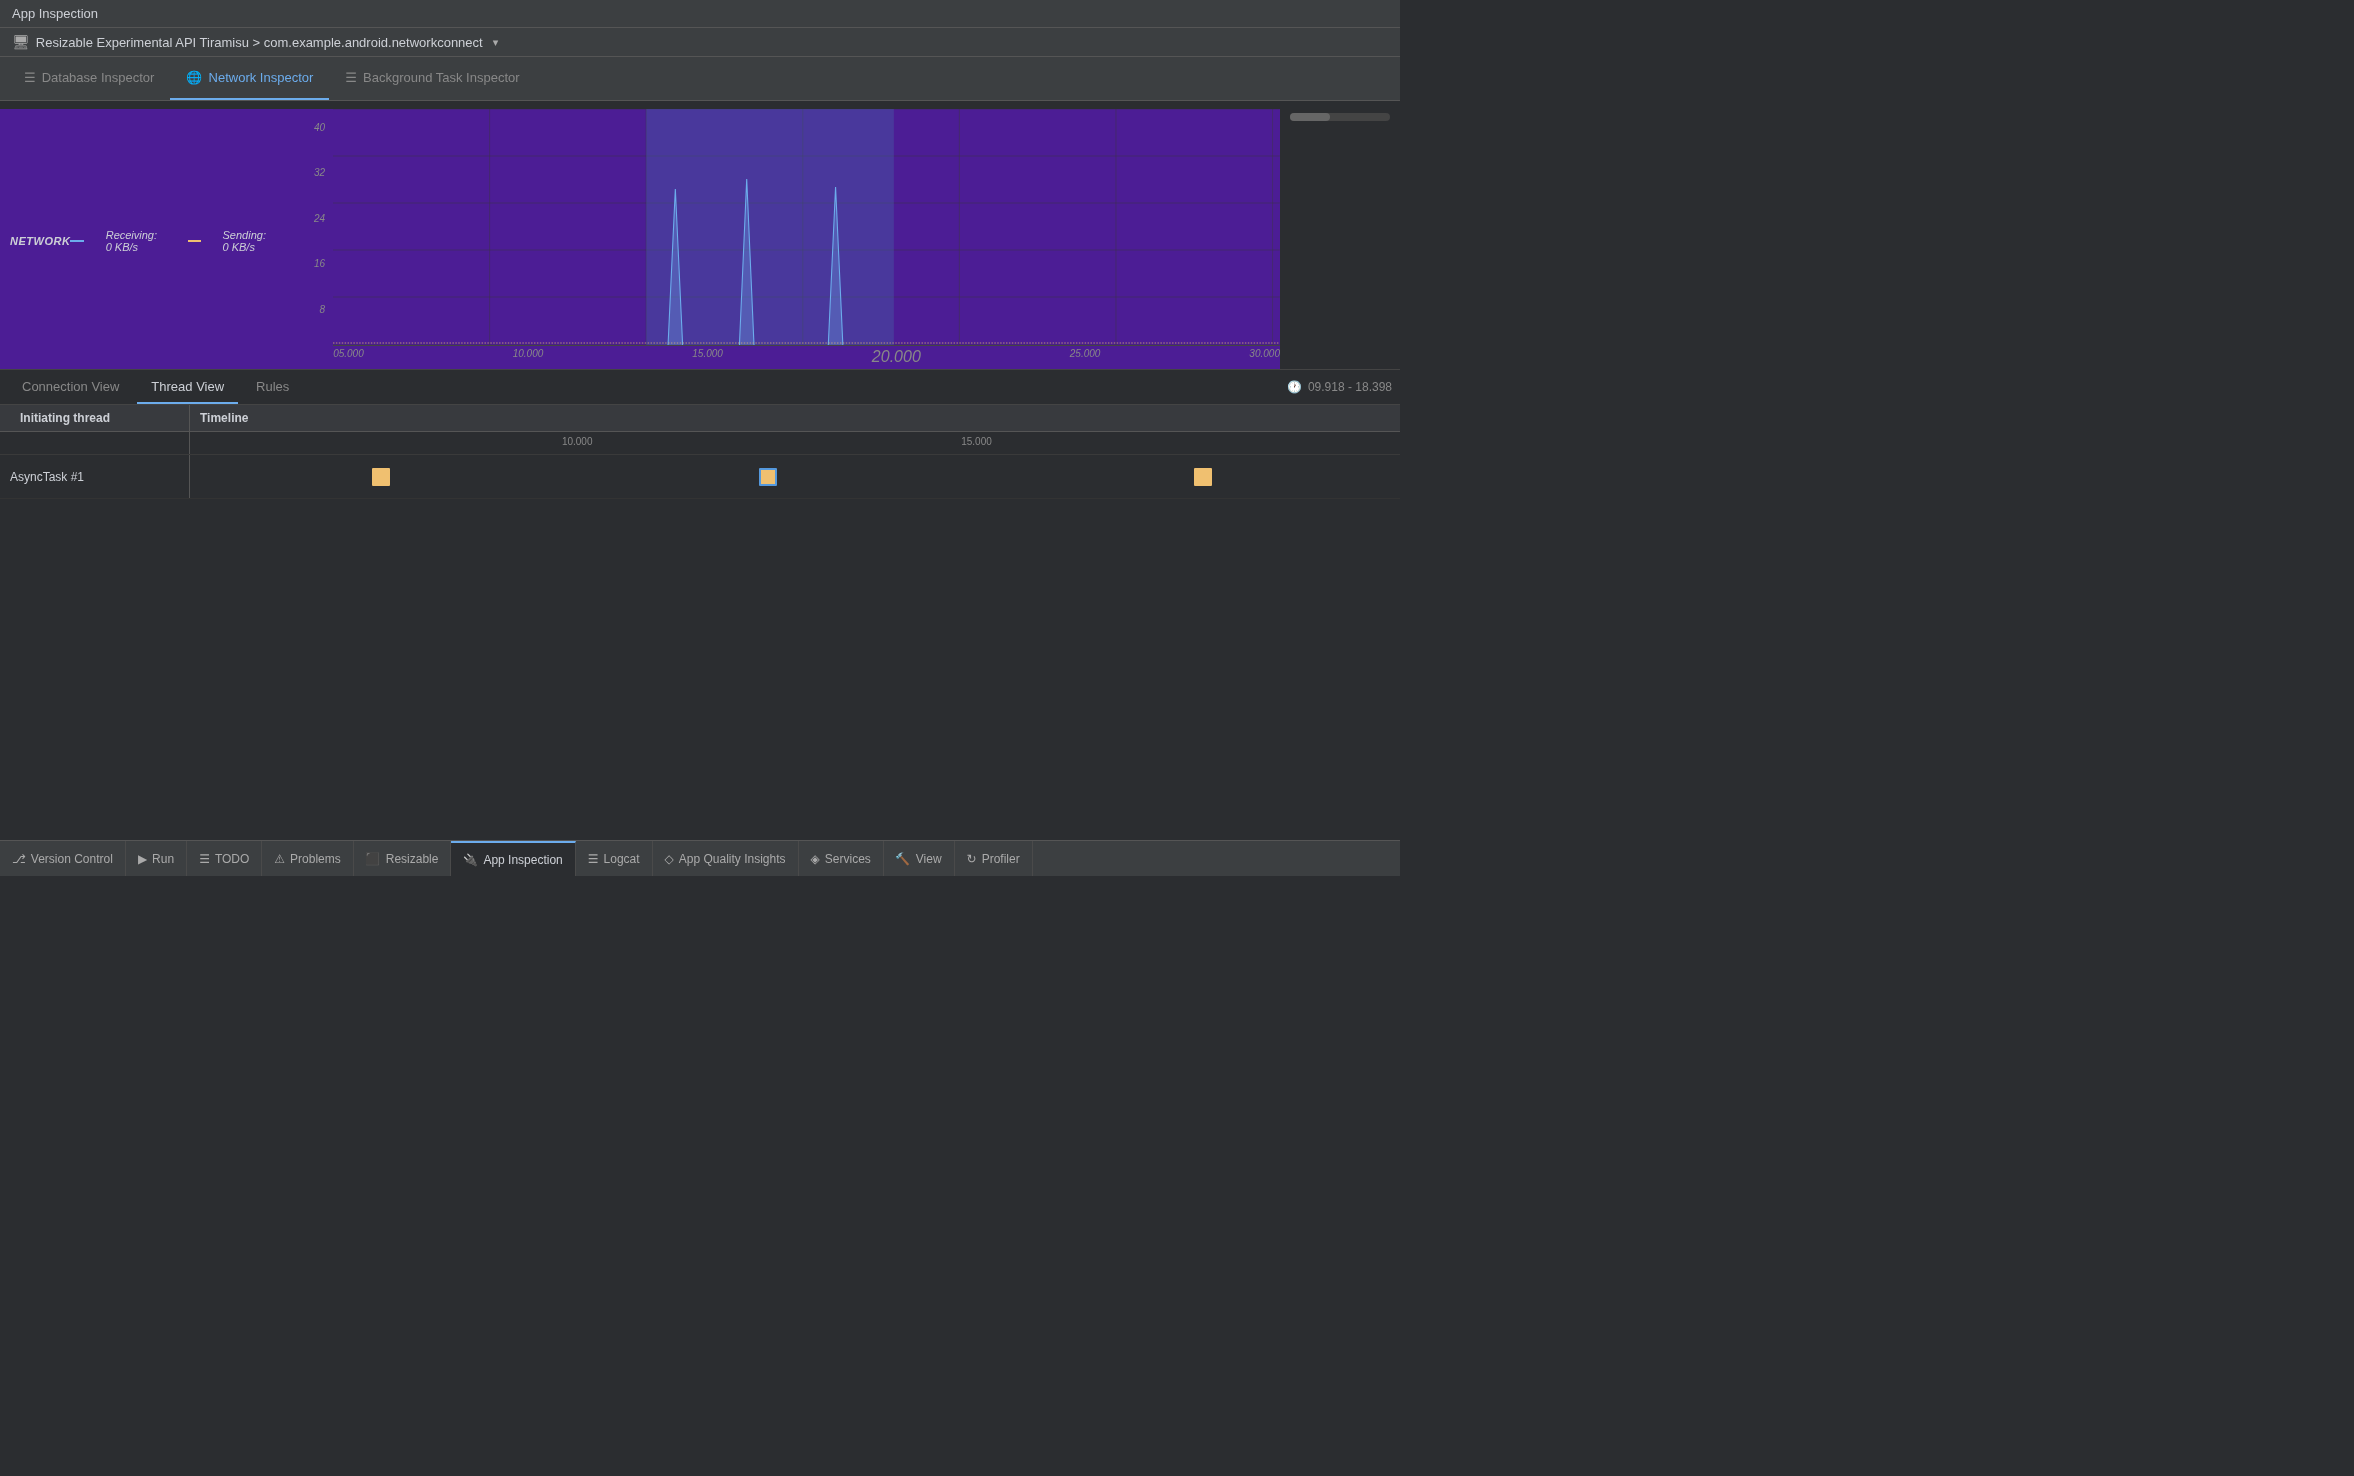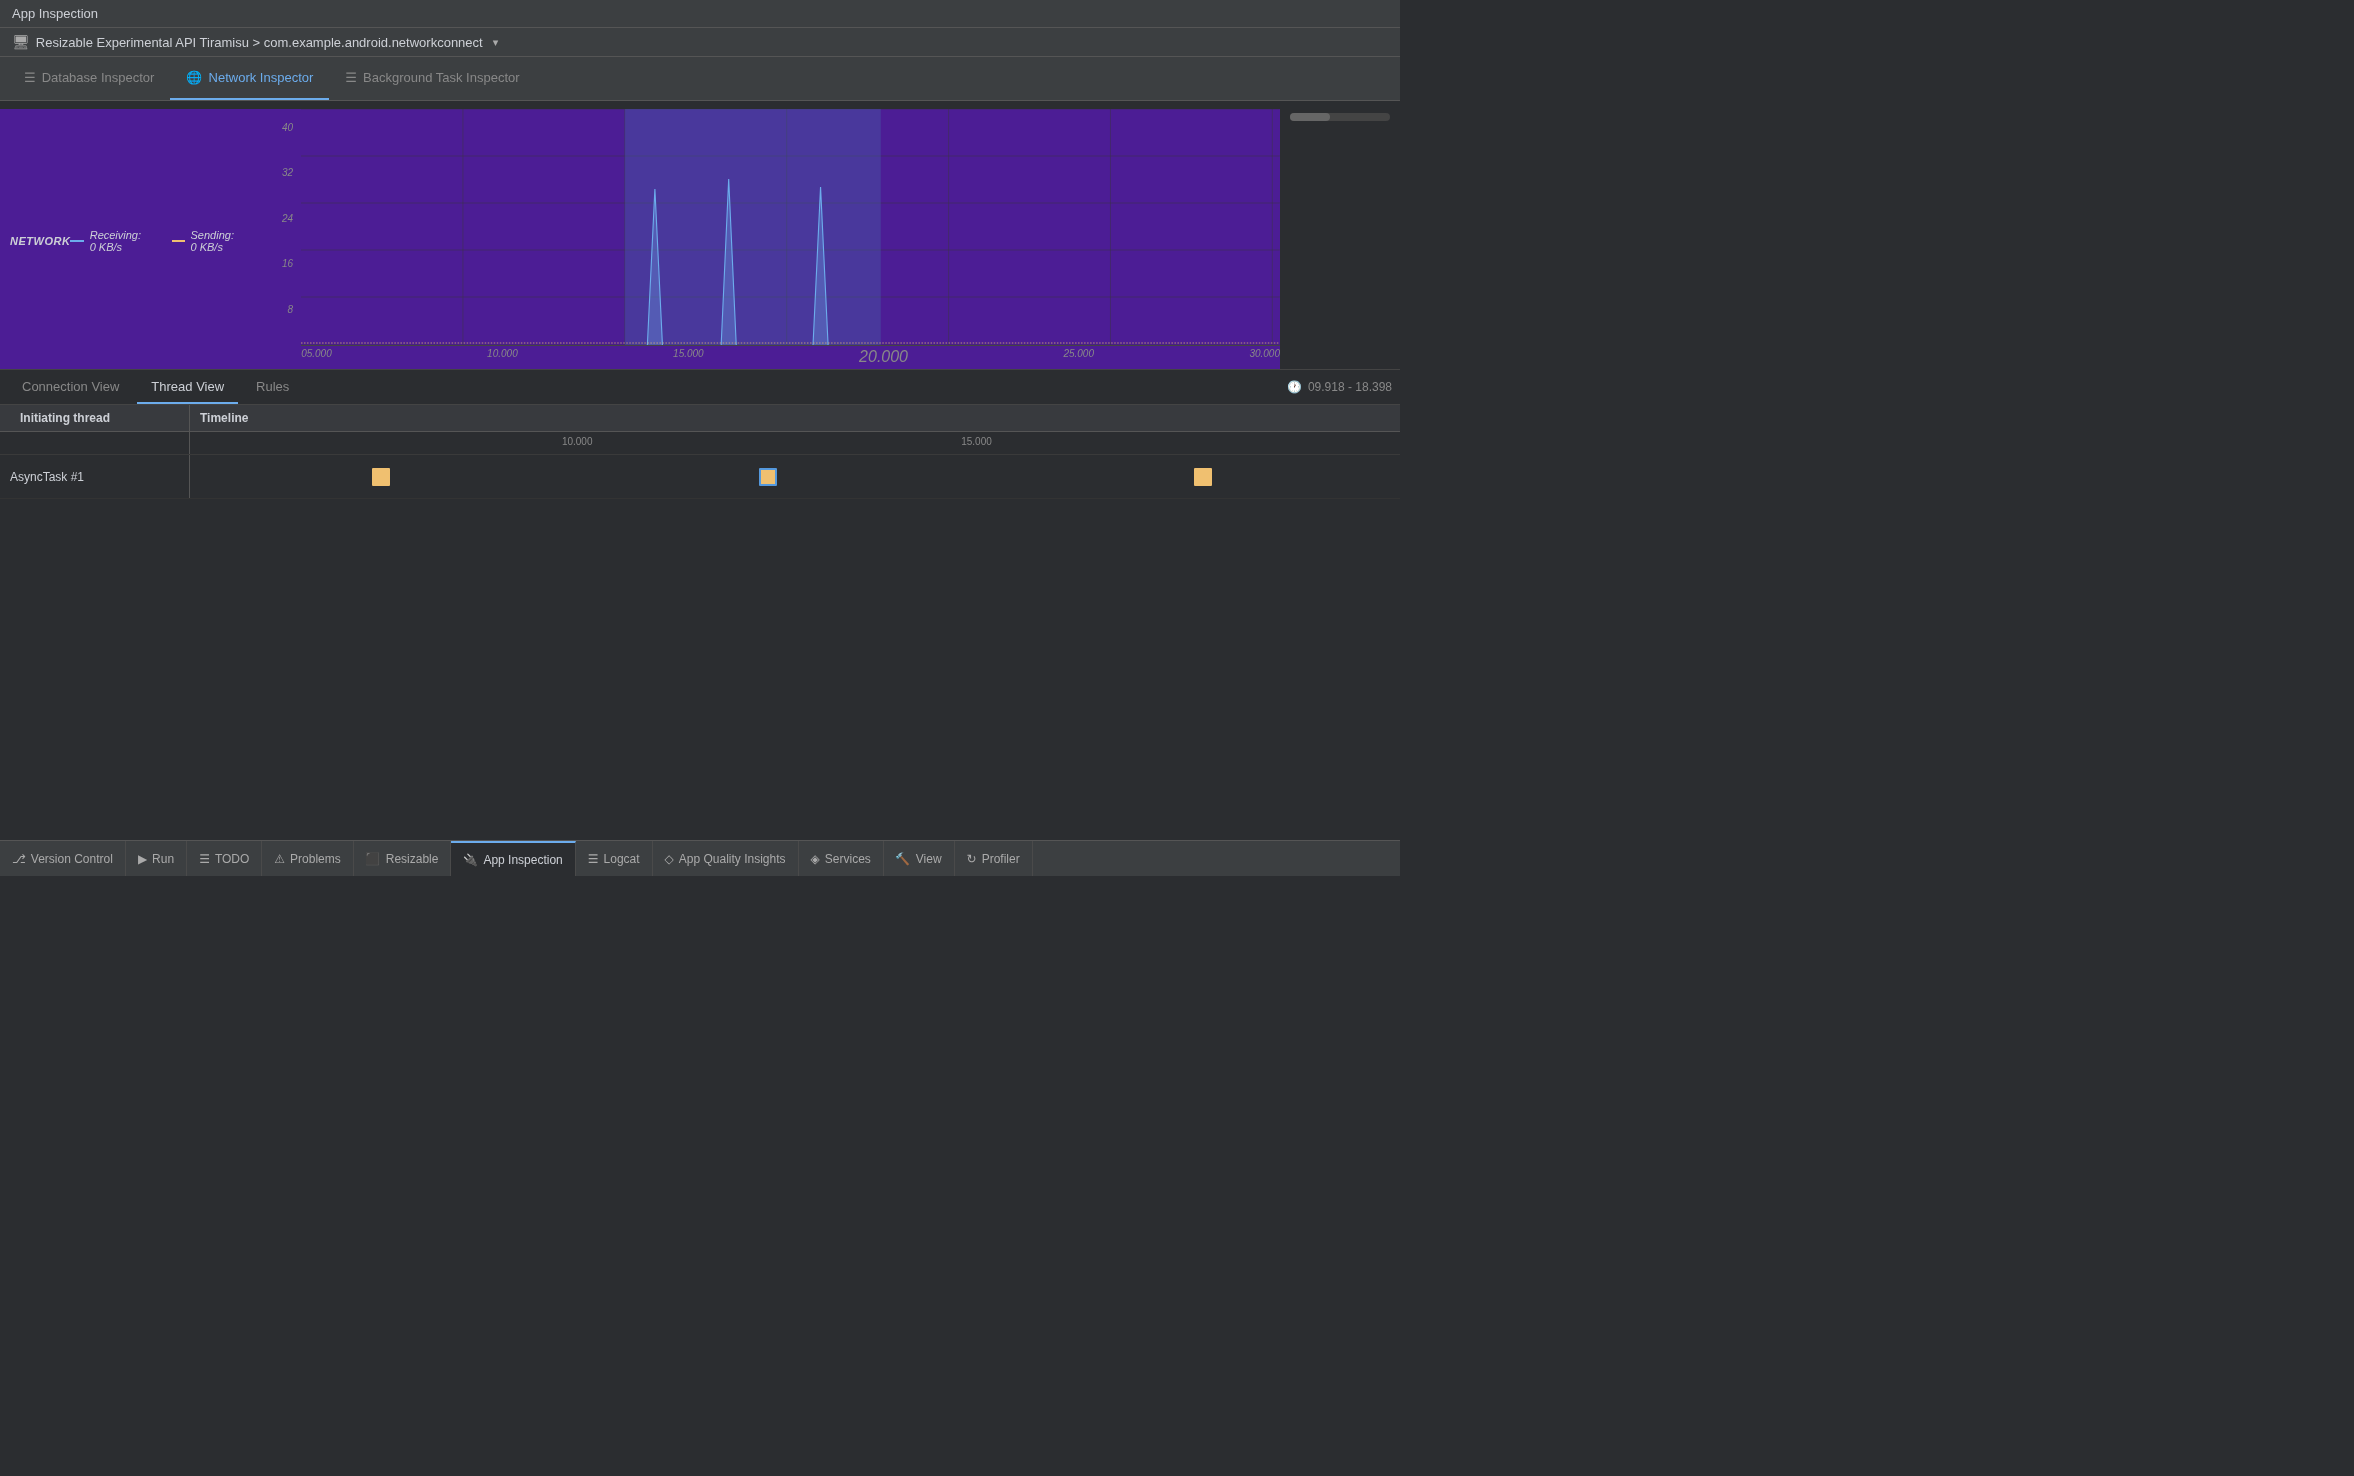--- a/index.html
+++ b/index.html
@@ -109,21 +109,21 @@
     .chart-legend {
       display: flex;
       align-items: center;
       gap: 24px;
       font-size: 11px;
       color: #cdd0d6;
     }
     .legend-item {
       display: flex;
       align-items: center;
-      gap: 6px;
+      gap: 22px;
       justify-content: center;
     }
     .legend-line {
       width: 20px;
       height: 2px;
     }
     .legend-line.receiving { background: #6cacec; }
     .legend-line.sending { background: #f0c070; }
 
     .chart-y-axis-label {

